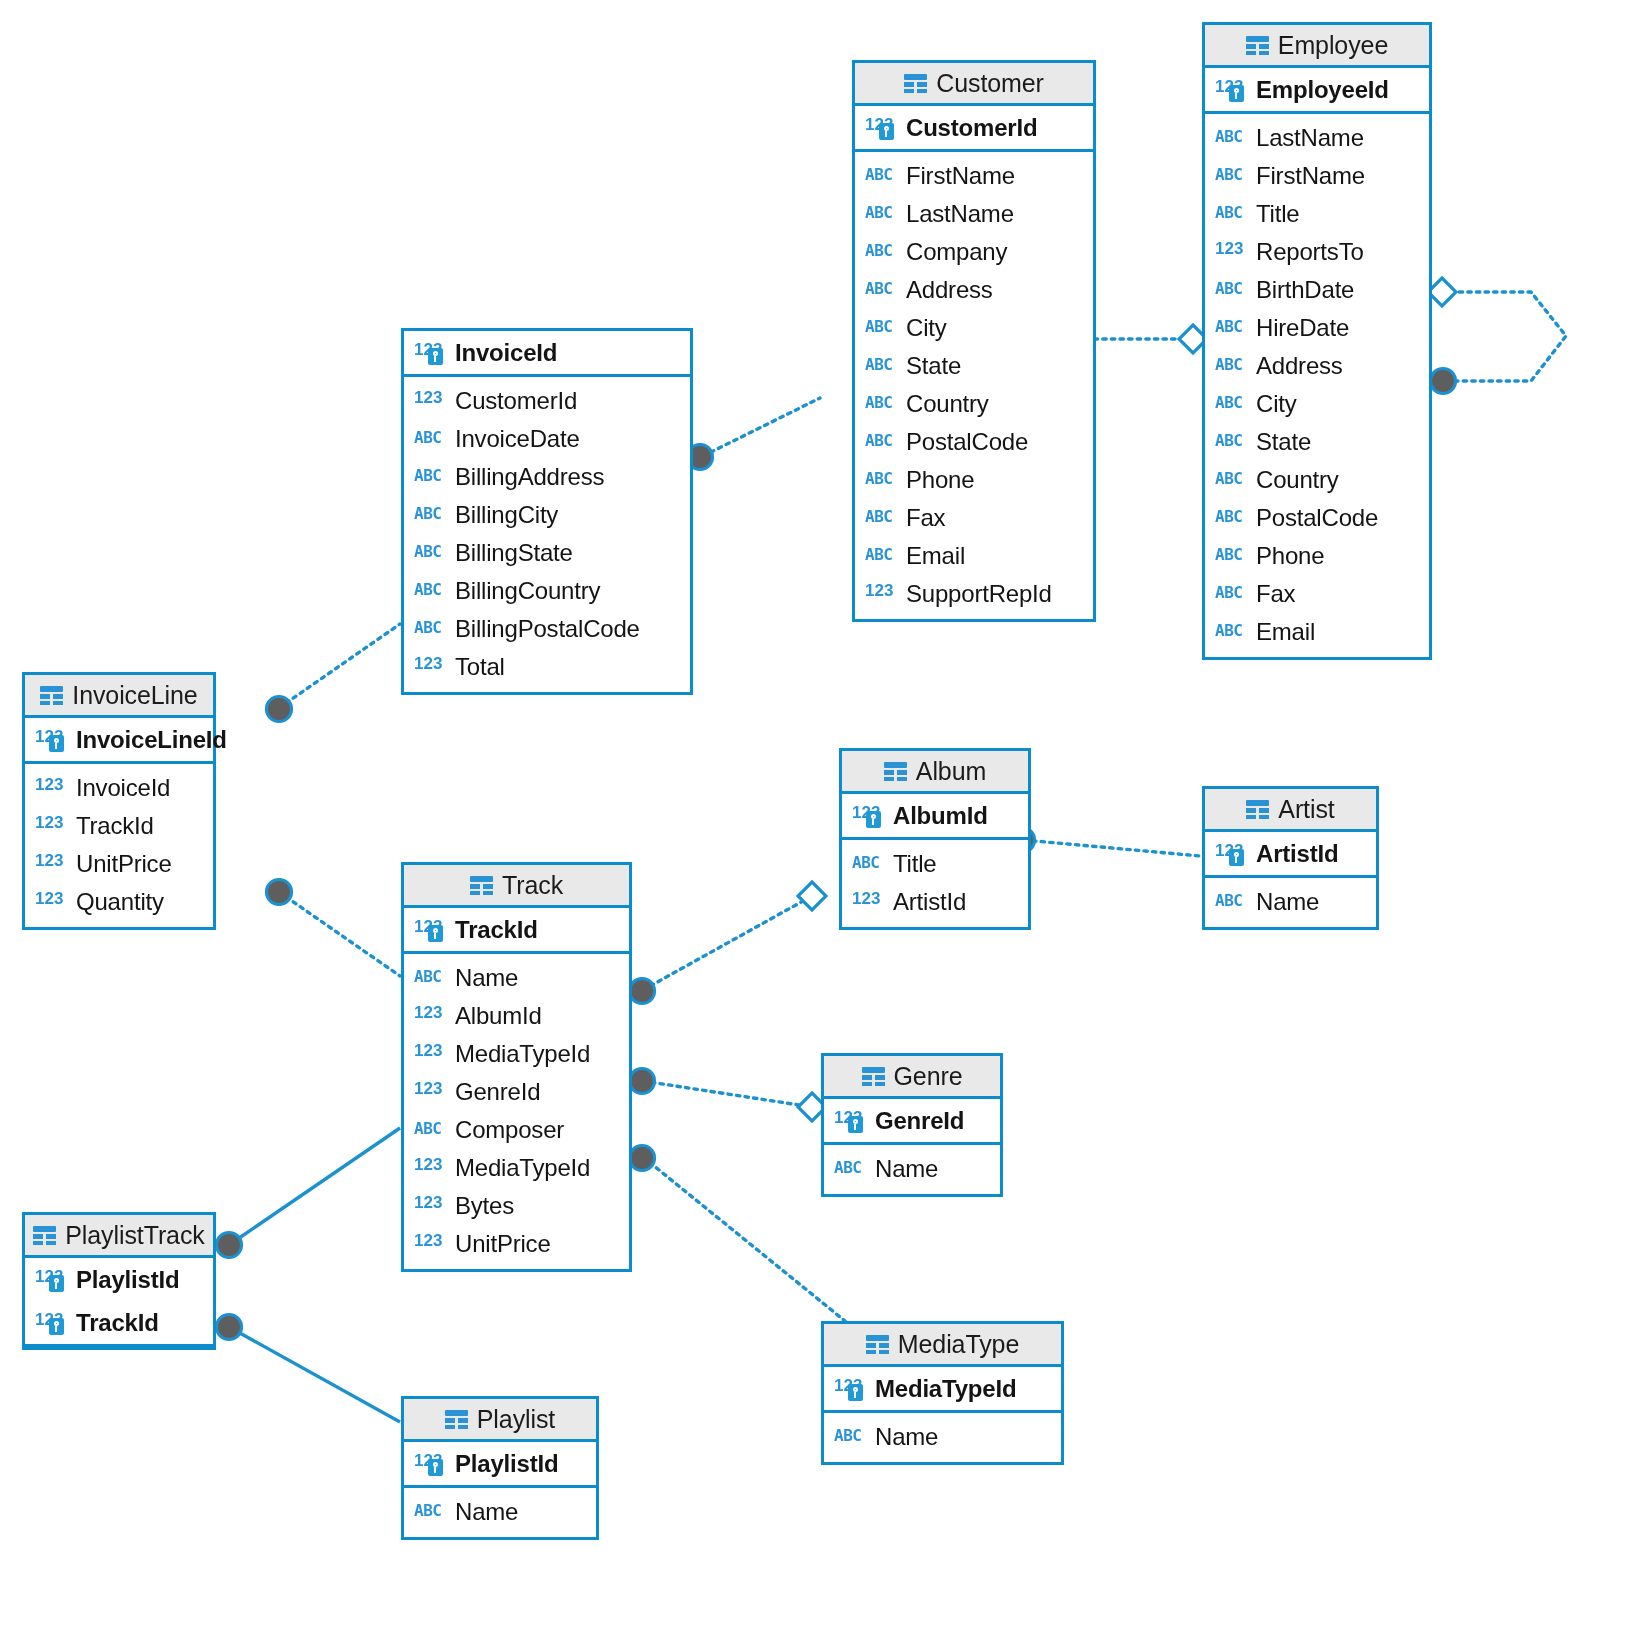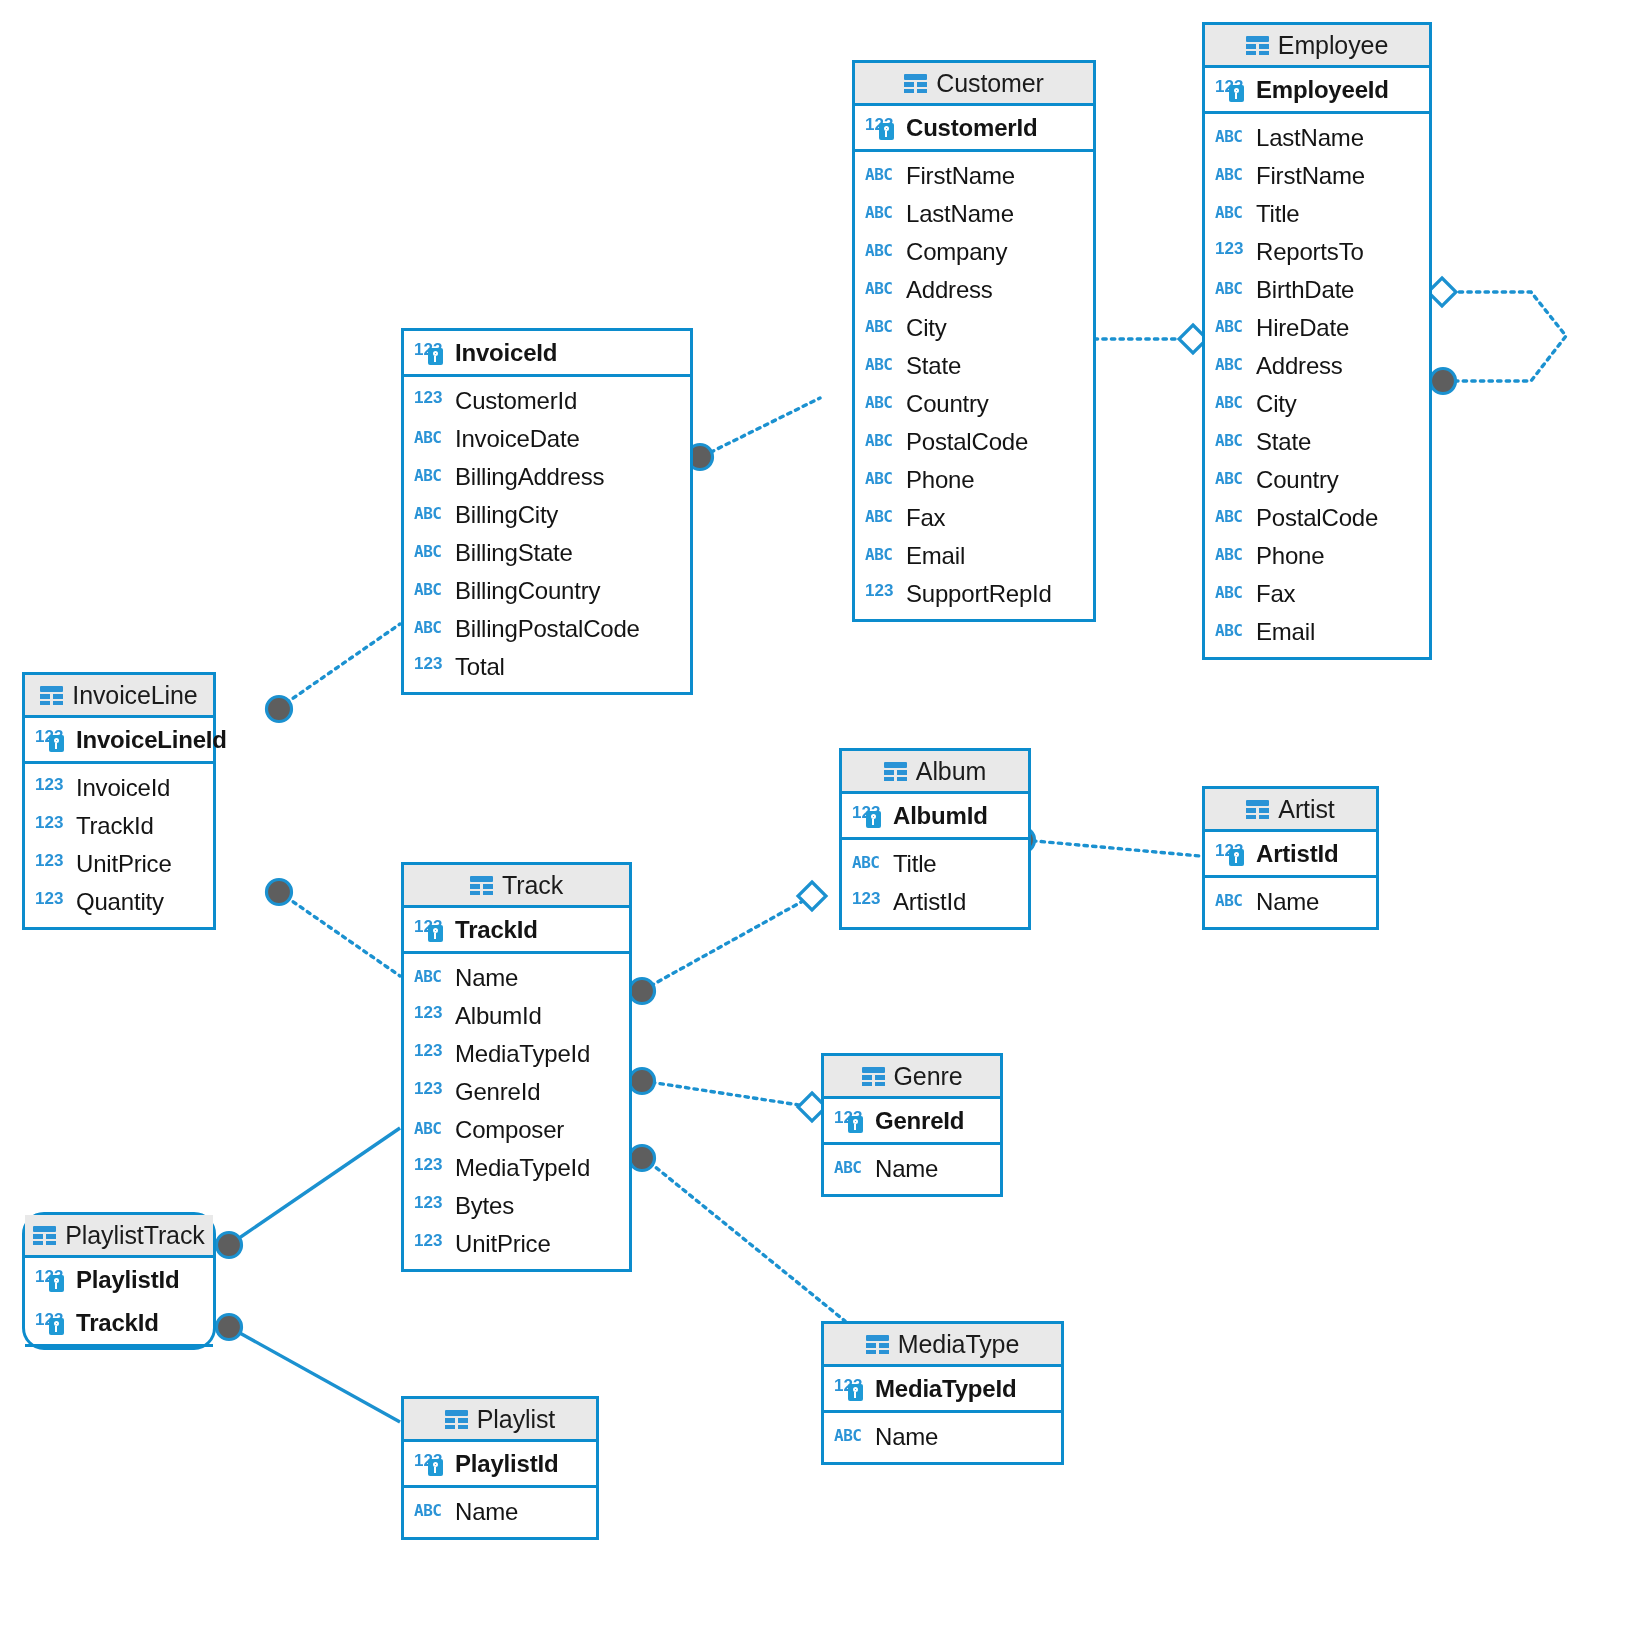--- a/index.html
+++ b/index.html
@@ -645,21 +645,21 @@
       </div>
       <div class="attr-block" style="padding: 5px 0px 6px;">
         <div class="attr">
           <span class="type-badge">
             <span class="lbl abc">ABC</span>
           </span>
           <span class="aname">Name</span>
         </div>
       </div>
     </div>
-    <div class="entity" style="left: 22px; top: 1212px; width: 194px; border-radius: 22px;">
+    <div class="entity" style="left: 22px; top: 1212px; width: 194px;">
       <div class="ent-header">
         <span class="tbl-icon">
           <i class="r1"></i>
           <i class="r2"></i>
           <i class="r3"></i>
           <i class="r4"></i>
           <i class="r5"></i>
         </span>
         <span class="ent-title">PlaylistTrack</span>
       </div>

